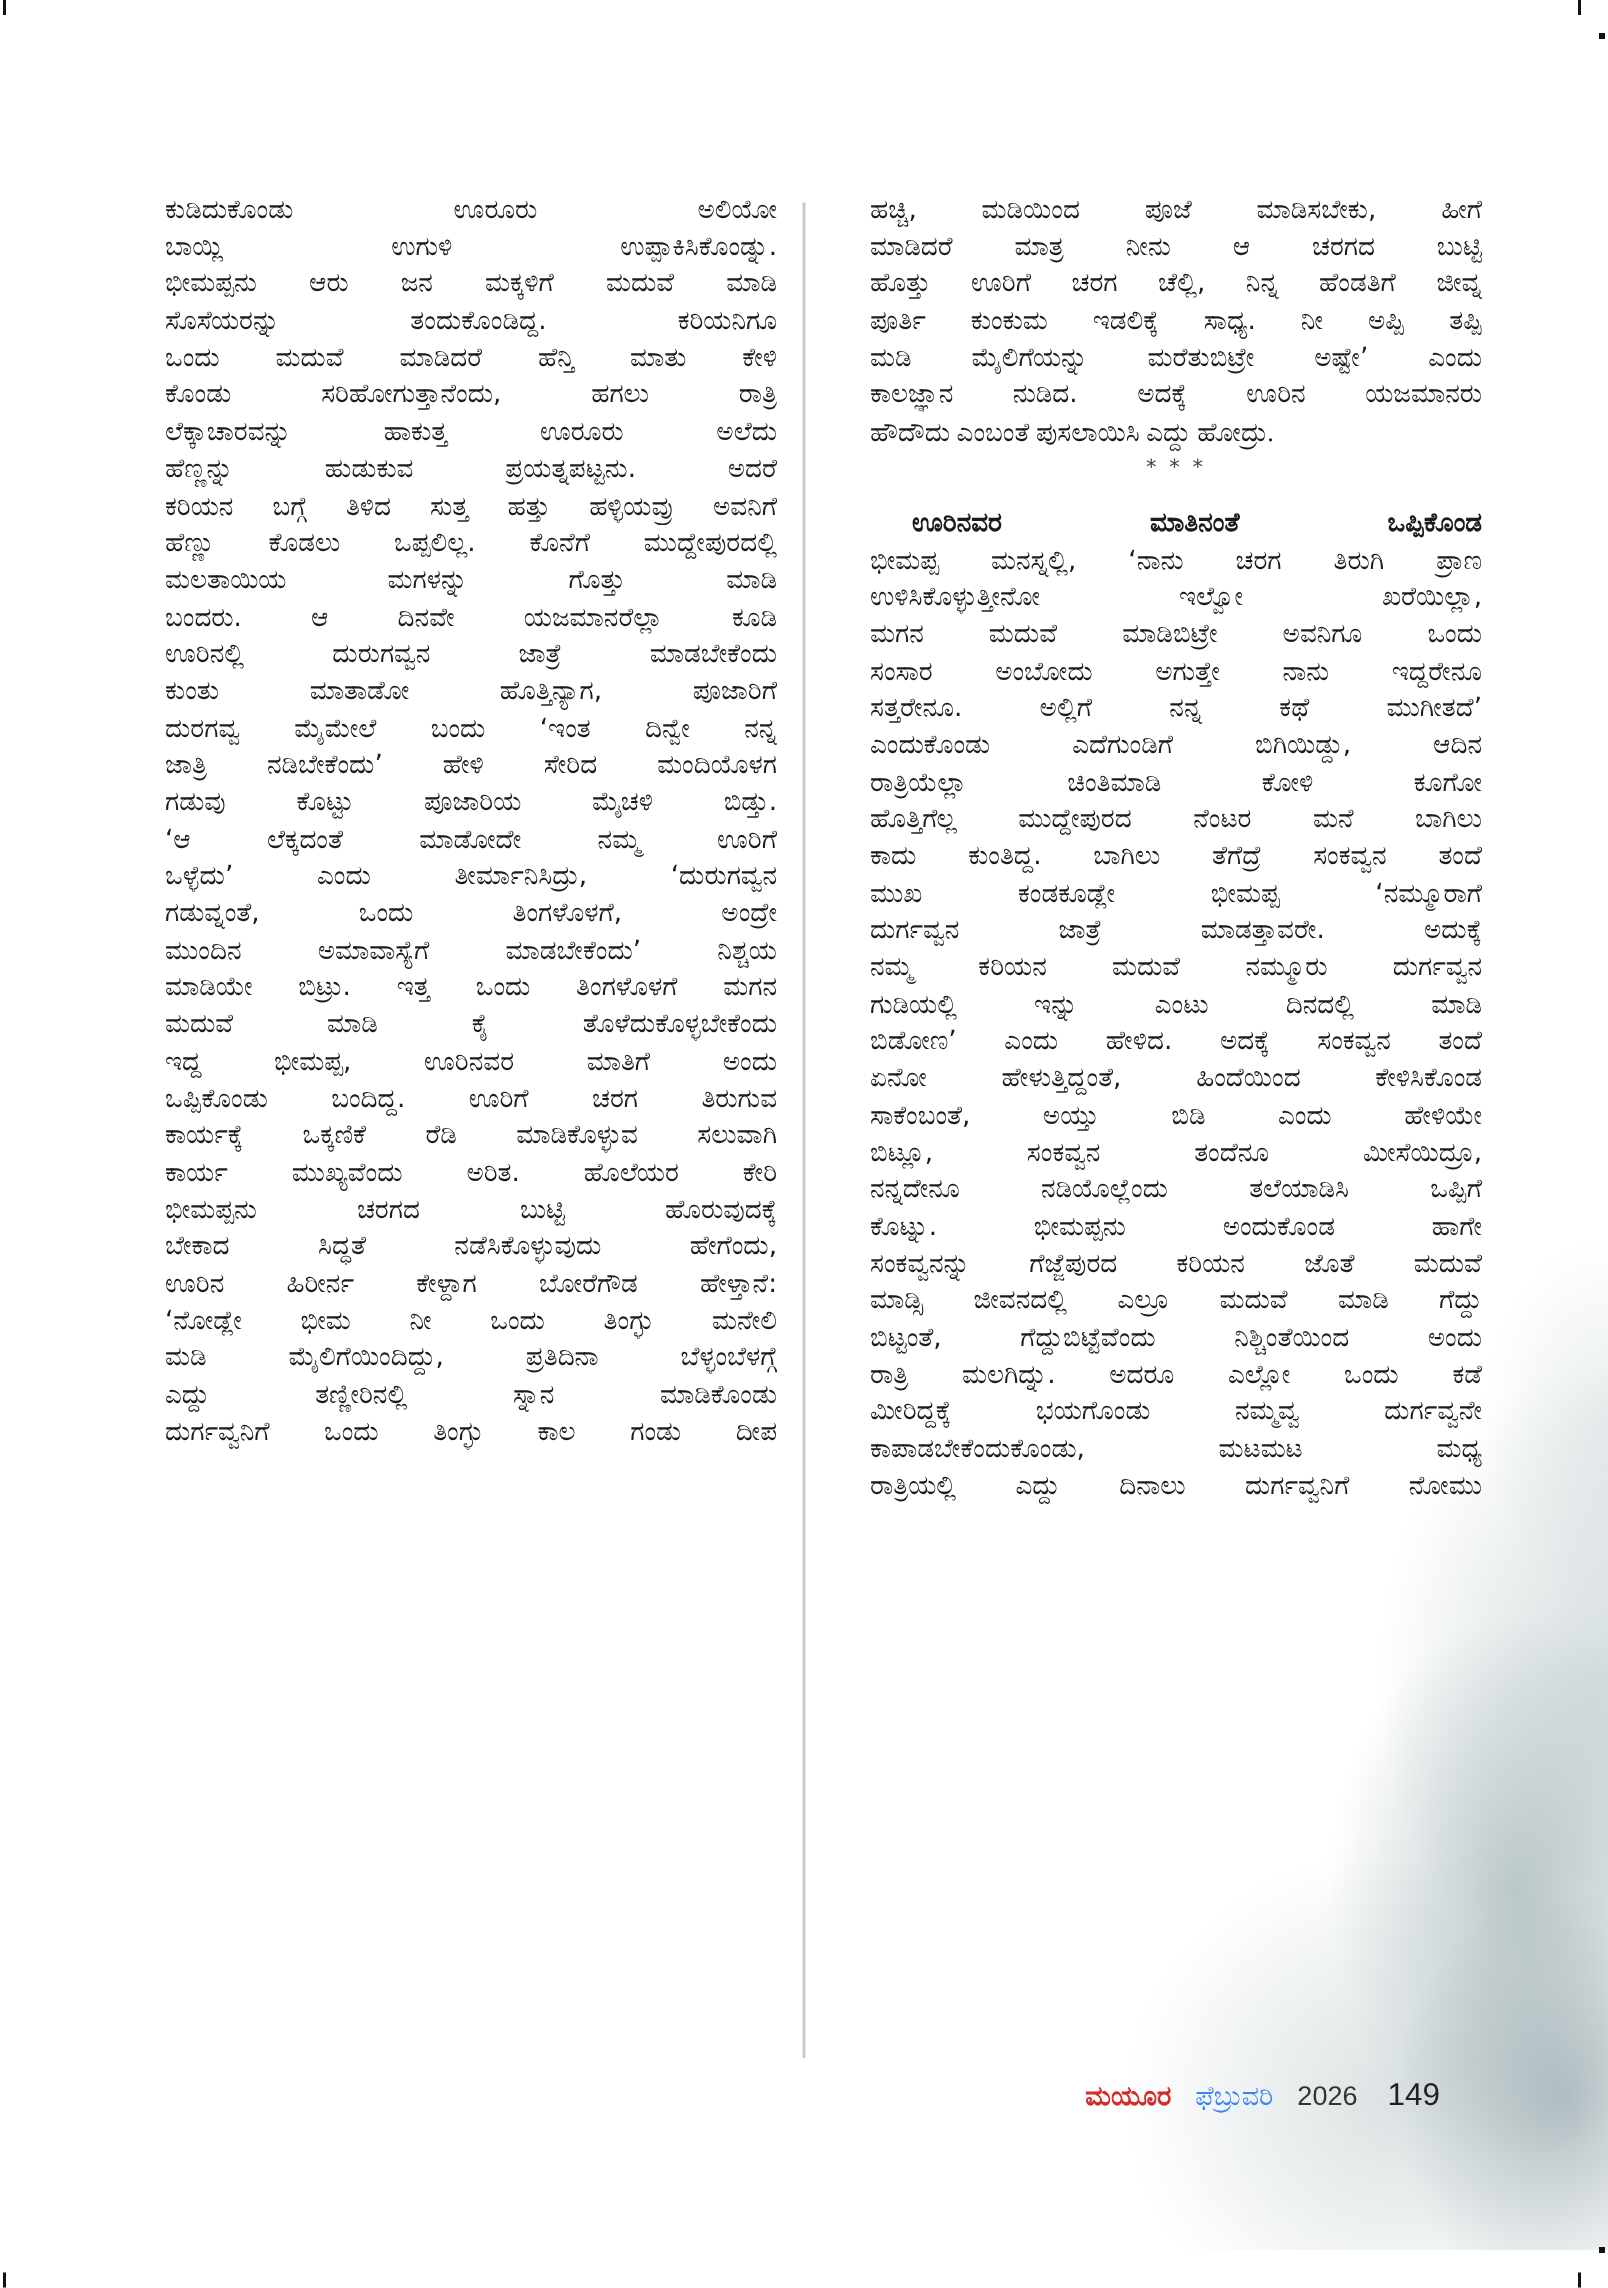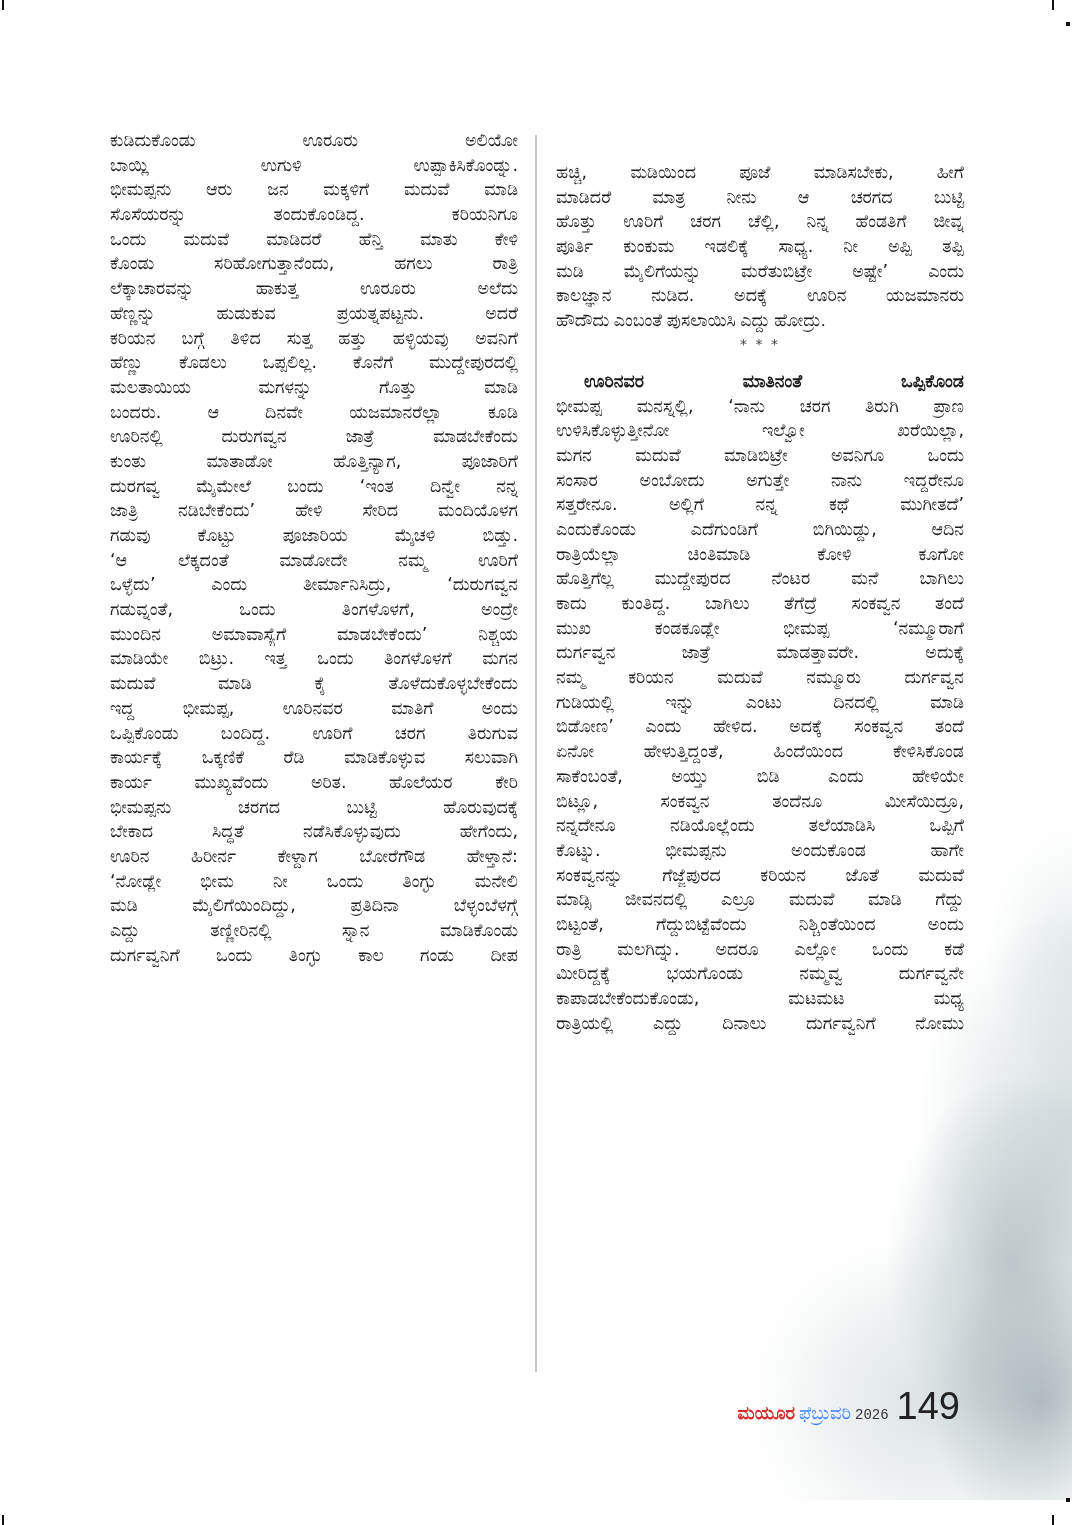--- a/index.html
+++ b/index.html
@@ -38,21 +38,21 @@
     .crop.dot { width: 4px; height: 4px; }
 
     .column {
       position: absolute;
       top: 128px;
       width: 408px;
       font-size: 17.5px;
       line-height: 24.7px;
     }
     .col-left { left: 110px; }
-    .col-right { left: 556px; margin-top: 32px; }
+    .col-right { left: 580px; }
     .line {
       display: block;
       white-space: nowrap;
       text-align: justify;
       text-align-last: justify;
       height: 24.7px;
       overflow: hidden;
     }
     .line.indent { padding-left: 28px; font-weight: bold; }
     .line.last { text-align-last: left; font-family: Liberation Serif, serif; }
@@ -73,40 +73,40 @@
       width: 1.5px;
       height: 1237px;
       background: #c9c9c9;
     }
     .folio {
       position: absolute;
       top: 1385px;
       right: 112px;
       display: flex;
       align-items: baseline;
-      gap: 4px;
+      gap: 16px;
     }
     .folio .brand {
       color: #d42a2a;
       font-weight: bold;
       font-size: 18px;
     }
     .folio .month {
       color: #3b82f6;
       font-size: 18px;
     }
     .folio .year {
       color: #333;
-      font-family: Liberation Mono, monospace;
-      font-size: 14px;
+      font-family: Liberation Sans, sans-serif;
+      font-size: 18px;
     }
     .folio .page-no {
       color: #222;
       font-family: "Liberation Sans", sans-serif;
-      font-size: 38px;
+      font-size: 21px;
       margin-left: 4px;
     }
   </style>
 </head>
 <body>
 
 <div class="wash"></div>
 
 <div class="crop v" style="left:2px; top:0;"></div>
 <div class="crop v" style="left:1052px; top:0;"></div>

